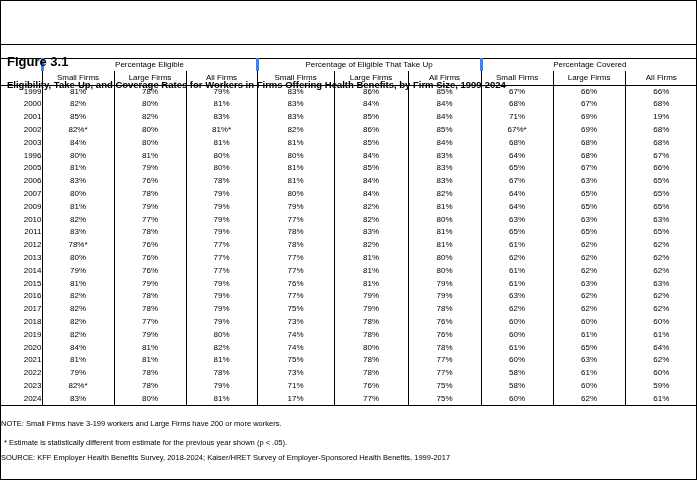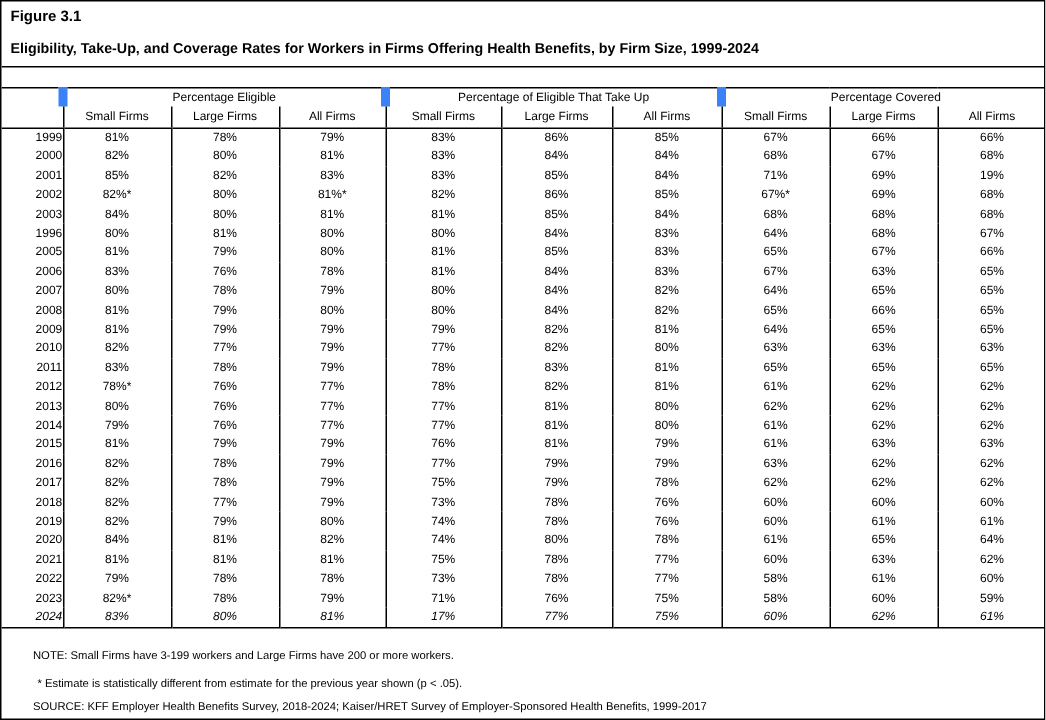--- a/index.html
+++ b/index.html
@@ -13,22 +13,23 @@
     font-family: "Liberation Sans", sans-serif;
     color: #000;
     overflow: hidden;
   }
   .title-block {
     padding: 5px 6px 0 6px;
     height: 44px;
     border-bottom: 1px solid #000;
   }
   .fig-label {
-    font-size: 10px;
+    font-size: 13px;
     font-weight: bold;
+    margin-top: 48px;
   }
   .fig-title {
     font-size: 9.5px;
     font-weight: bold;
     margin-top: 10px;
   }
   table.data {
     border-collapse: collapse;
     table-layout: fixed;
     width: 696px;
@@ -40,40 +41,40 @@
     padding: 0;
     height: 12.8px;
     line-height: 1;
     font-weight: normal;
     overflow: hidden;
     white-space: nowrap;
   }
   th.group {
     font-weight: bold;
     text-align: center;
-    border-left: 6px solid #3b82f6;
+    border-left: 3px solid #3b82f6;
     height: 14px;
   }
   tr.sub-row th { height: 14px; }
   th.sub {
     text-align: center;
     border-left: 1px solid #000000;
   }
   tr.sub-row th { border-bottom: 1px solid #000; }
   td.year {
     text-align: right;
     padding-left: 3px;
   }
   td.val {
     text-align: center;
     border-left: 1px solid #000;
   }
-  tbody tr:last-child td { border-bottom: 1px solid #000; font-style: italic; }
+  tbody tr:last-child td { border-bottom: 1px solid #000; }
   .notes {
-    padding: 13px 5px 0 21px;
+    padding: 13px 5px 0 0;
     font-size: 7.5px;
   }
   .note-line { margin: 0; }
   .footnote-line { margin: 10px 0 0 3px; }
   .source-line { margin: 6px 0 0 0; }
 </style>
 </head>
 <body>
 
 <div class="page">
@@ -218,32 +219,20 @@
           <td class="val">78%</td>
           <td class="val">79%</td>
           <td class="val">80%</td>
           <td class="val">84%</td>
           <td class="val">82%</td>
           <td class="val">64%</td>
           <td class="val">65%</td>
           <td class="val">65%</td>
         </tr>
         <tr>
-          <td class="year">2008</td>
-          <td class="val">81%</td>
-          <td class="val">79%</td>
-          <td class="val">80%</td>
-          <td class="val">80%</td>
-          <td class="val">84%</td>
-          <td class="val">82%</td>
-          <td class="val">65%</td>
-          <td class="val">66%</td>
-          <td class="val">65%</td>
-        </tr>
-        <tr>
           <td class="year">2009</td>
           <td class="val">81%</td>
           <td class="val">79%</td>
           <td class="val">79%</td>
           <td class="val">79%</td>
           <td class="val">82%</td>
           <td class="val">81%</td>
           <td class="val">64%</td>
           <td class="val">65%</td>
           <td class="val">65%</td>

